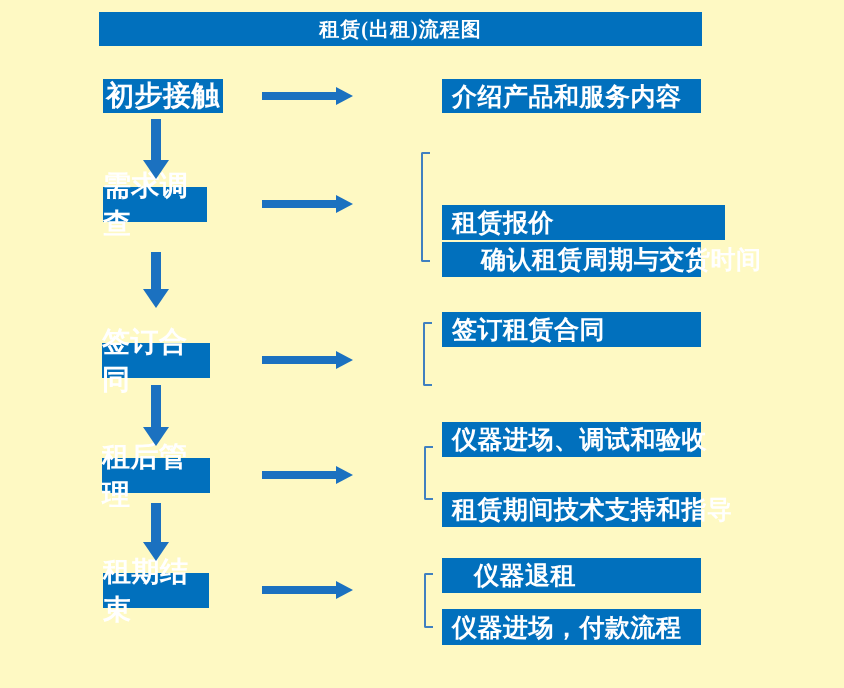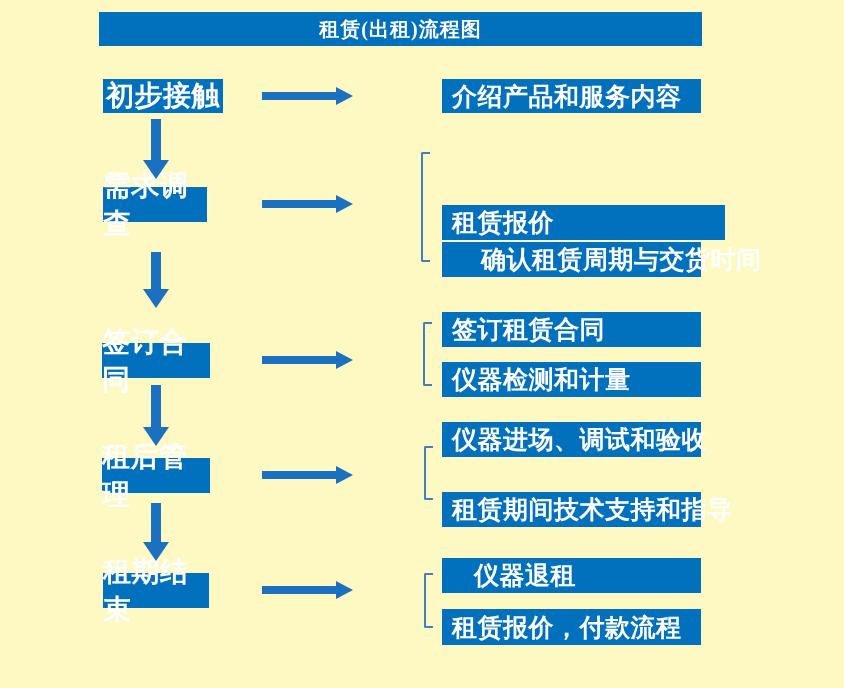--- a/index.html
+++ b/index.html
@@ -102,19 +102,18 @@
 
   <div class="bracket b2"></div>
   <div class="bracket b3"></div>
   <div class="bracket b4"></div>
   <div class="bracket b5"></div>
 
   <div class="box rbox r1">介绍产品和服务内容</div>
   <div class="box rbox r3">租赁报价</div>
   <div class="box rbox r4">确认租赁周期与交货时间</div>
   <div class="box rbox r5">签订租赁合同</div>
-  <div class="box rbox r6">仪器检测和计量</div>
   <div class="box rbox r7">仪器进场、调试和验收</div>
   <div class="box rbox r8">租赁期间技术支持和指导</div>
   <div class="box rbox r9">仪器退租</div>
-  <div class="box rbox r10">租赁报价，付款流程</div>
+  <div class="box rbox r10">仪器进场，付款流程</div>
 
 </div>
 
 </body></html>

